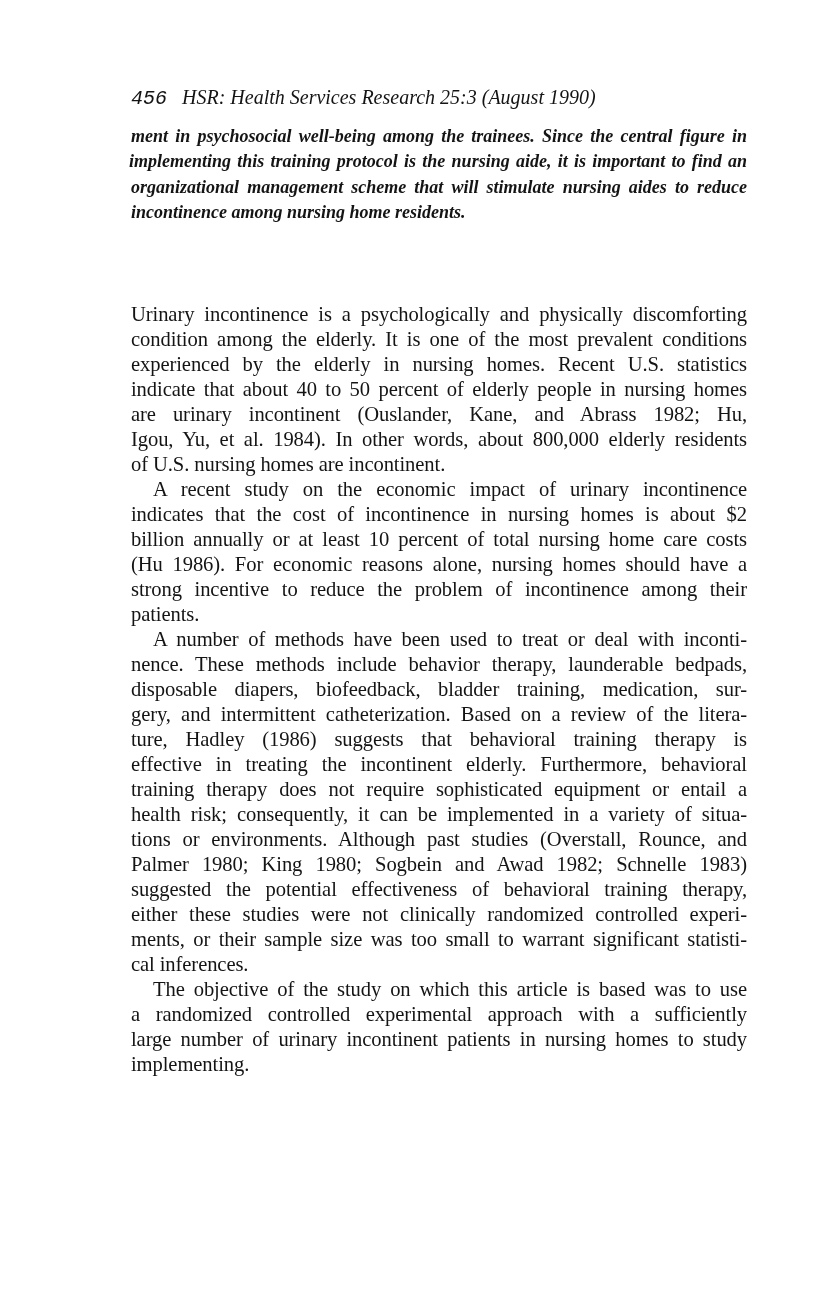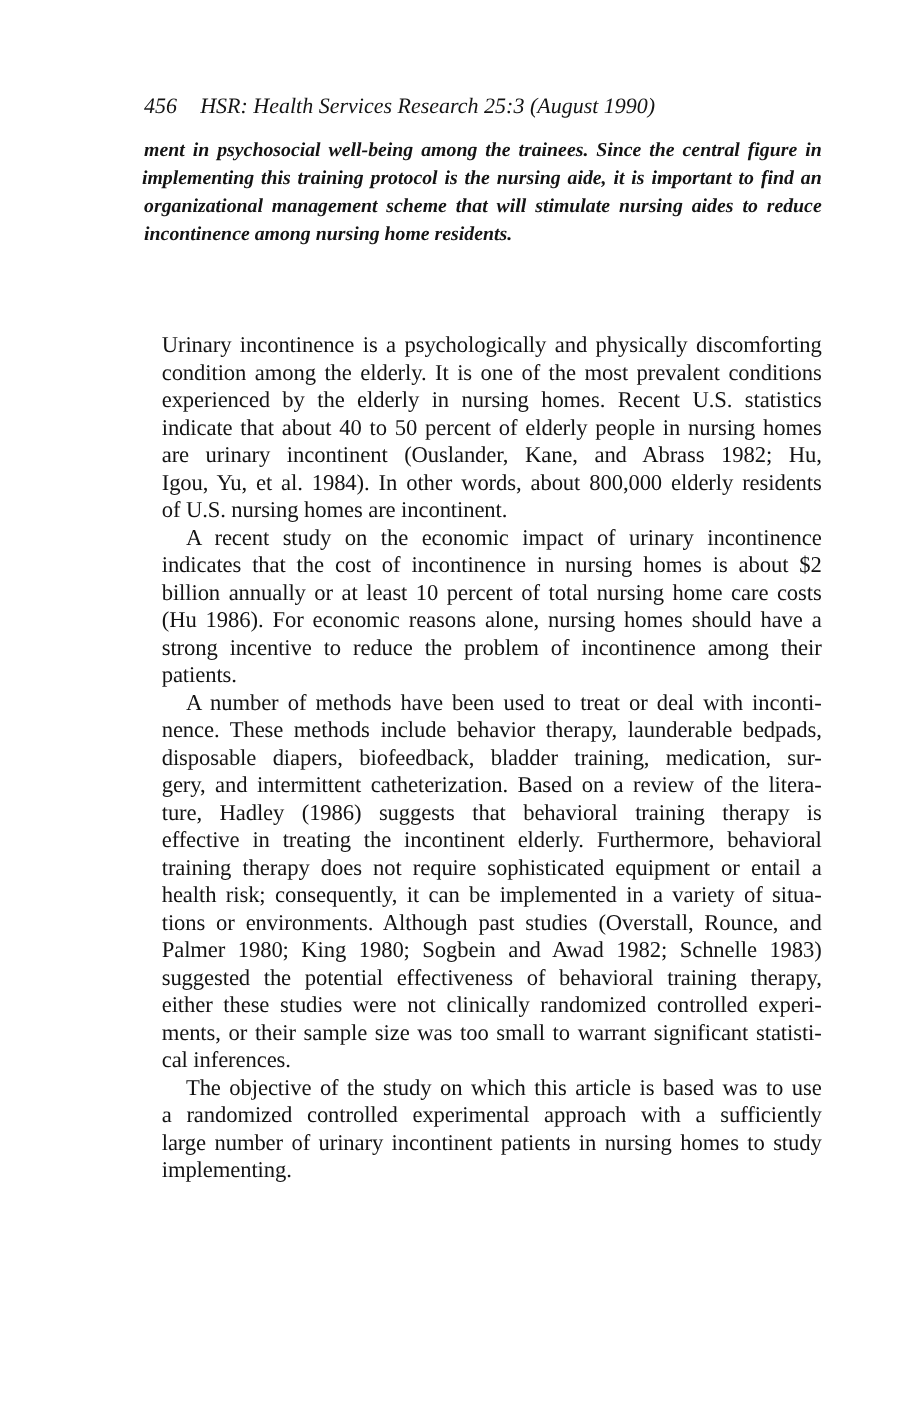--- a/index.html
+++ b/index.html
@@ -27,20 +27,21 @@
       left: 0;
       width: 616px;
       font-style: italic;
       font-size: 20px;
       line-height: 26px;
       white-space: nowrap;
     }
     .running-head .page-number {
       display: inline-block;
       width: 46px;
+      font-family: Liberation Mono, monospace;
     }
     .abstract {
       position: absolute;
       top: 124px;
       left: 0;
       width: 616px;
       font-style: italic;
       font-weight: bold;
       font-size: 18px;
       line-height: 25.3px;
@@ -64,21 +65,20 @@
       position: absolute;
       top: 302px;
       left: 0;
       width: 616px;
       font-size: 20.6px;
       line-height: 25px;
     }
     .body-text .line {
       height: 25px;
       letter-spacing: -0.1px;
-      margin-left: 16px;
     }
     .paragraph .line.first {
       text-indent: 22px;
     }
     .paragraph.no-indent .line.first {
       text-indent: 0;
     }
   </style>
 </head>
 <body>

